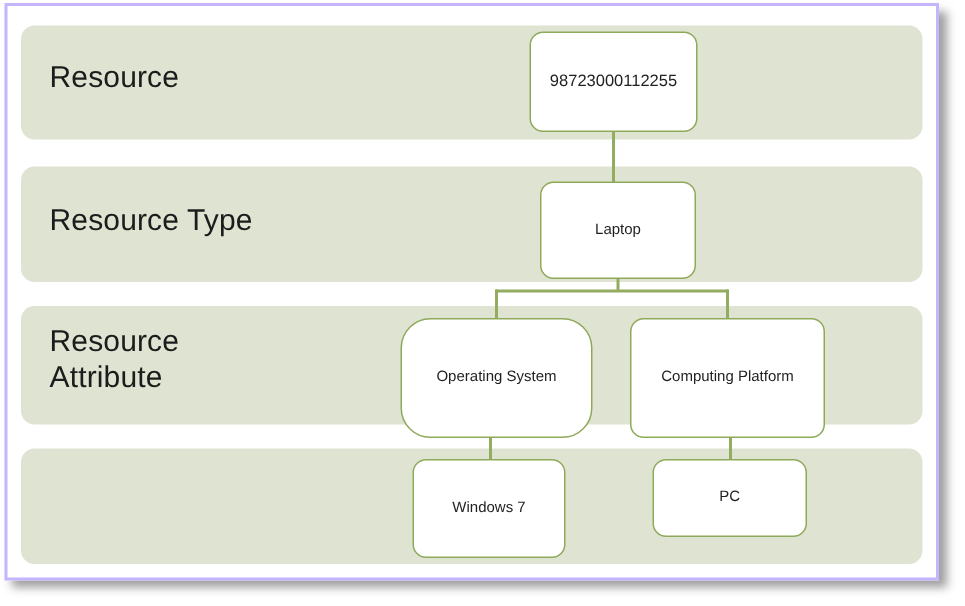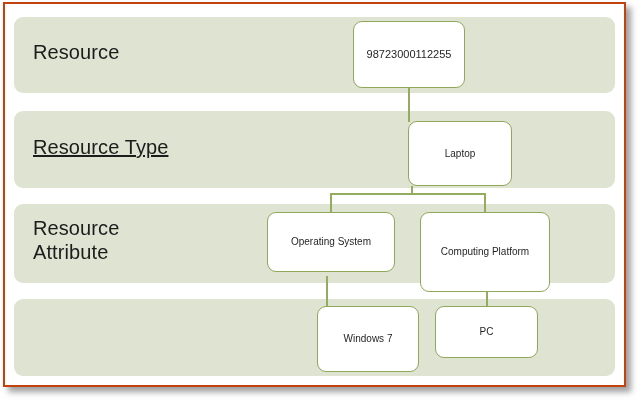--- a/index.html
+++ b/index.html
@@ -15,21 +15,21 @@
   }
 
   
   #canvas {
     position: absolute;
     left: 3px;
     top: 2px;
     width: 623px;
     height: 385px;
     background: #ffffff;
-    border: 2px solid #c2410c;
+    border: 2px solid #c4b5fd;
     box-shadow: 5px 5px 6px rgba(80,80,80,0.55);
     box-sizing: border-box;
     overflow: hidden;
   }
 
   
   .band {
     position: absolute;
     left: 9px;
     width: 601px;
@@ -46,21 +46,21 @@
     line-height: 1.18;
     white-space: pre-line;
     letter-spacing: .1px;
   }
   #band-0 { top: 13px;  height: 76px; }
   #band-1 { top: 107px; height: 77px; }
   #band-2 { top: 200px; height: 79px; }
   #band-3 { top: 295px; height: 77px; }
 
   #band-label-0 { top: 37px; }
-  #band-label-1 { top: 132px; text-decoration: underline; }
+  #band-label-1 { top: 132px; }
   #band-label-2 { top: 213px; }
   #band-label-3 { top: 318px; }
 
   
   .conn {
     position: absolute;
     background: #93ac5f;
   }
   .conn-v { width: 2px; }
   .conn-h { height: 2px; }
@@ -75,24 +75,24 @@
     display: flex;
     align-items: center;
     justify-content: center;
     text-align: center;
     color: #1f1f1f;
     font-size: 10px;
     line-height: 1.2;
     padding: 2px 4px;
   }
   #node-resource         { left: 348px; top: 17px;  width: 112px; height: 67px; font-size: 11px; }
-  #node-type             { left: 355px; top: 117px; width: 104px; height: 65px; margin-left: 48px; }
-  #node-attr-os          { left: 262px; top: 208px; width: 128px; height: 60px; }
+  #node-type             { left: 355px; top: 117px; width: 104px; height: 65px; }
+  #node-attr-os          { left: 262px; top: 208px; width: 128px; height: 80px; border-radius: 20px; }
   #node-attr-platform    { left: 415px; top: 208px; width: 130px; height: 80px; }
-  #node-value-os         { left: 270px; top: 302px; width: 102px; height: 66px; margin-left: 42px; }
+  #node-value-os         { left: 270px; top: 302px; width: 102px; height: 66px; }
   #node-value-platform   { left: 430px; top: 302px; width: 103px; height: 52px; }
 </style>
 </head>
 <body>
 
 <div id="canvas">
 
   <div class="band" id="band-0"></div>
   <div class="band" id="band-1"></div>
   <div class="band" id="band-2"></div>

